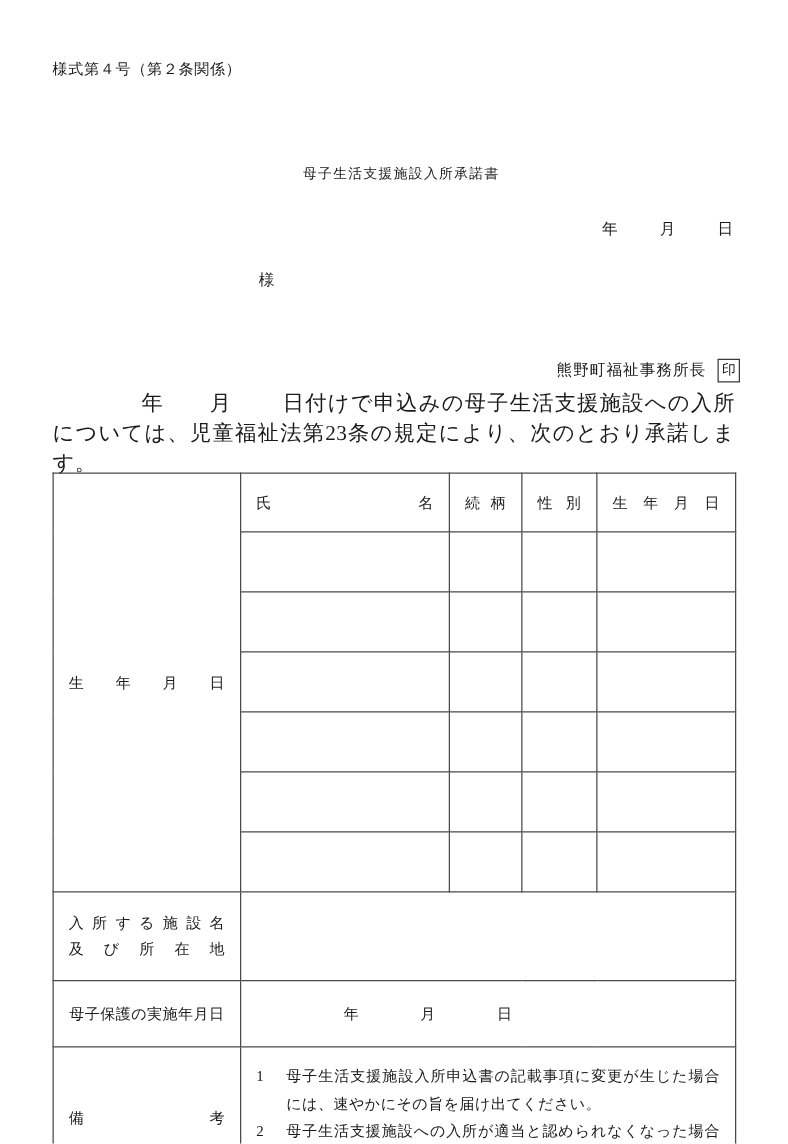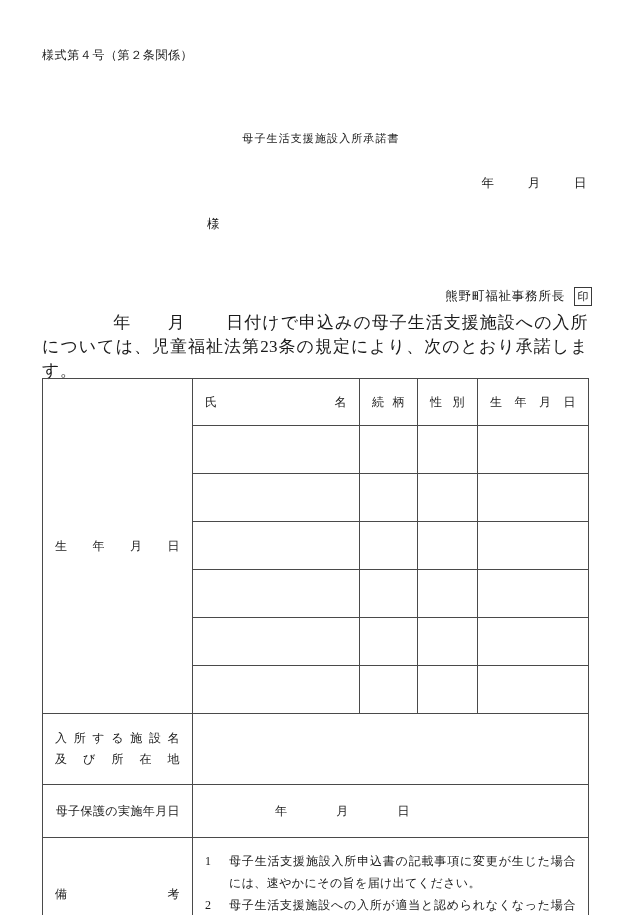--- a/index.html
+++ b/index.html
@@ -131,21 +131,21 @@
     line-height: 21px;
   }
   .spread {
     display: block;
     text-align: justify;
     text-align-last: justify;
     white-space: nowrap;
   }
   .nospread {
     display: block;
-    text-align: right;
+    text-align: center;
     white-space: nowrap;
   }
 
   
   .th-name   { width: 167px; padding: 4px 7px; }
   .th-rel    { width: 58px;  padding: 4px 7px; }
   .th-sex    { width: 60px;  padding: 4px 7px; }
   .th-birth  { width: 111px; padding: 4px 7px; margin-left: 12px; }
 
   .row-head td { height: 22px; }

